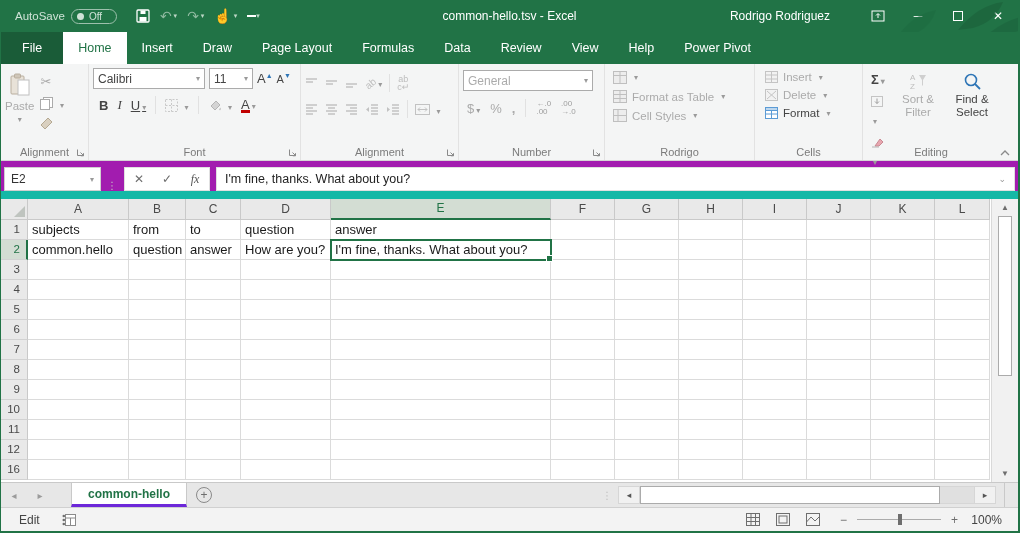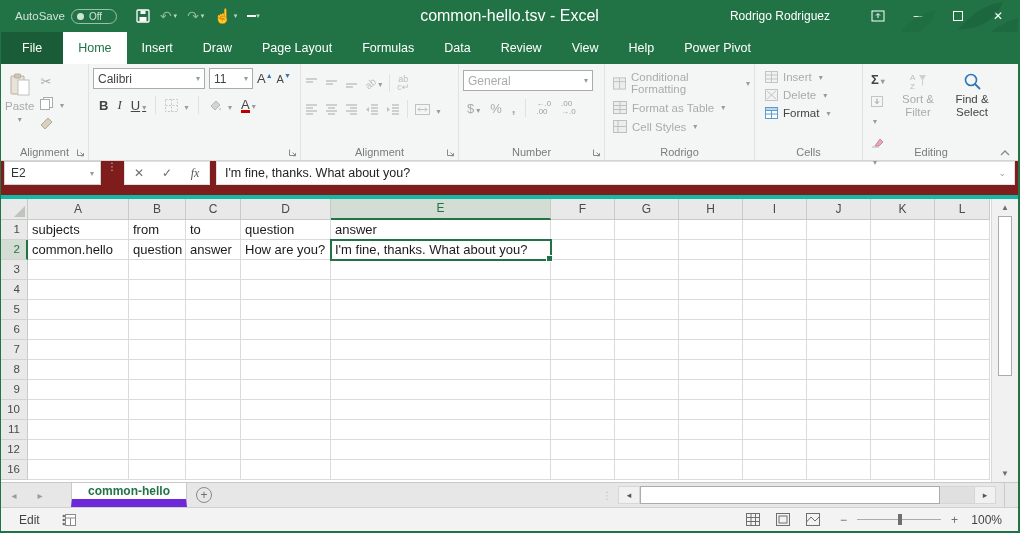--- a/index.html
+++ b/index.html
@@ -13,21 +13,21 @@
               position:relative; flex:none; overflow:hidden; }
   .deco { position:absolute; right:0; top:0; height:32px; width:360px; opacity:.5; pointer-events:none; }
   .autosave { display:flex; align-items:center; gap:6px; margin-left:14px; font-size:11.5px; color:#cfe3d7; }
   .as-pill { width:46px; height:15px; border:1px solid #9dc0ac; border-radius:8px; display:flex;
              align-items:center; gap:5px; padding:0 5px; font-size:10px; color:#cfe3d7; }
   .as-dot { width:7px; height:7px; border-radius:50%; background:#cfe3d7; }
   .qat { display:flex; align-items:center; gap:4px; margin-left:16px; }
   .qat-btn { display:flex; align-items:center; color:#fff; font-size:14px; padding:2px 3px; }
   .qat-btn .mini-caret { font-size:7px; color:#bcd6c6; margin-left:2px; }
   .dim { color:#8fb9a0; }
-  .ttl { position:absolute; left:50%; transform:translateX(-50%); font-size:16px; color:#fff; white-space:nowrap; }
+  .ttl { position:absolute; left:50%; transform:translateX(-50%); font-size:12px; color:#fff; white-space:nowrap; }
   .tb-right { margin-left:auto; display:flex; align-items:center; height:32px; }
   .username { font-size:12px; margin-right:28px; }
   .winbtn { width:40px; height:32px; display:flex; align-items:center; justify-content:center; color:#fff; font-size:12px; }
   .maxbox { width:10px; height:10px; border:1px solid #fff; display:inline-block; }
 
   
   .tabrow { height:32px; background:#217346; display:flex; align-items:stretch; color:#fff; flex:none; }
   .rtab { padding:0 15px; font-size:12.5px; display:flex; align-items:center; }
   .rtab.file { background:#1a5c38; padding:0 21px; }
   .rtab.active { background:#fff; color:#217346; }
@@ -72,22 +72,22 @@
   .sty-row { display:flex; align-items:center; gap:5px; }
 
   .cells-col { display:flex; flex-direction:column; gap:6px; padding-top:3px; font-size:11.5px; }
 
   .edit-wrap { display:flex; gap:8px; padding-top:2px; }
   .edit-mini { display:flex; flex-direction:column; gap:5px; padding-top:2px; }
 
   .collapse { position:absolute; right:8px; bottom:4px; }
 
   
-  .formula-row { height:38px; background:#7f1d1d; display:flex; align-items:flex-start; padding:0 3px;
-                 border-bottom:4px solid #14b8a6; flex:none; }
+  .formula-row { height:38px; background:#a21caf; display:flex; align-items:flex-end; padding:0 3px;
+                 border-bottom:8px solid #14b8a6; flex:none; }
   .namebox { width:97px; height:24px; background:#fff; border:1px solid #D0D0D0; display:flex;
              align-items:center; font-size:12px; color:#333; padding:0 6px; justify-content:space-between; }
   .fdots { color:#C2C2C2; font-size:10px; margin:0 6px; letter-spacing:1px; }
   .fbtns { display:flex; align-items:center; background:#fff; border:1px solid #E0E0E0; height:24px; }
   .fbtn2 { width:28px; text-align:center; font-size:12px; color:#6E6E6E; }
   .fx { font-family:"Liberation Serif", serif; font-style:italic; color:#555; }
   .formula-field { flex:1; height:24px; background:#fff; border:1px solid #E0E0E0; margin-left:6px;
                    display:flex; align-items:center; font-size:12.5px; color:#222; padding:0 8px;
                    justify-content:space-between; }
 
@@ -116,21 +116,21 @@
              align-items:center; }
   .vs-arrow { height:17px; width:100%; text-align:center; font-size:8px; color:#6E6E6E; line-height:17px; }
   .vs-thumb { width:14px; height:160px; background:#fff; border:1px solid #ABABAB; }
   .vs-track { flex:1; }
 
   
   .sheetbar { height:25px; background:#E7E7E7; border-top:1px solid #C9C9C9; display:flex; align-items:stretch;
               flex:none; font-size:12px; }
   .nav-arr { width:26px; display:flex; align-items:center; justify-content:center; color:#9B9B9B; font-size:10px; }
   .stab { background:#fff; border-left:1px solid #C9C9C9; border-right:1px solid #C9C9C9;
-          border-bottom:8px solid #6d28d9; color:#217346; font-weight:bold; padding:0 16px;
+          border-bottom:3px solid #6d28d9; color:#217346; font-weight:bold; padding:0 16px;
           display:flex; align-items:center; margin-left:18px; }
   .addsheet { width:34px; display:flex; align-items:center; justify-content:center; }
   .add-circ { width:16px; height:16px; border:1px solid #8A8A8A; border-radius:50%; color:#6E6E6E;
               font-size:12px; line-height:14px; text-align:center; }
   .sb-fill { flex:1; }
   .sb-dots { display:flex; align-items:center; color:#BDBDBD; font-size:10px; padding:0 6px; }
   .hscroll { display:flex; align-items:center; width:378px; margin:3px 0; }
   .hs-arrow { width:22px; height:18px; background:#F1F1F1; border:1px solid #D6D6D6; color:#555;
               font-size:9px; display:flex; align-items:center; justify-content:center; }
   .hs-thumb { width:300px; height:18px; background:#fff; border:1px solid #ABABAB; }
@@ -289,20 +289,21 @@
         </span>
         <span class="sep-v"></span>
         <span class="caret">
           <svg width="14" height="13" viewBox="0 0 14 13" style="display:inline-block;vertical-align:middle">
             <path d="M3 7 L8 2 L12 6 L7 11 Z" fill="#D4D4D4" stroke="#B5B5B5"></path>
             <path d="M12.5 8.5 q1.2 1.8 0 2.6 q-1.2 .6 -1.6 -.8 z" fill="#C9C9C9"></path>
           </svg>
         </span>
         <span class="fbtn caret"><span class="redbar">A</span></span>
       </div>
+      <div class="glabel">Font</div>
       <span class="launcher">
         <svg width="9" height="9" viewBox="0 0 9 9">
             <path d="M1.5 1.5v6h6" fill="none" stroke="#8A8A8A"></path>
             <path d="M4.5 4.5l3 3M7.5 5.2V7.8H4.9" fill="none" stroke="#8A8A8A"></path>
           </svg>
       </span>
     </div>
 
     <div class="rgroup" style="width:158px">
       <div class="al-grid">
@@ -380,21 +381,20 @@
       </span>
     </div>
 
     <div class="rgroup" style="width:150px;padding-left:8px">
       <div class="sty-col gray">
         <div class="sty-row caret">
           <svg width="14" height="13" viewBox="0 0 14 13">
             <rect x="0.5" y="0.5" width="13" height="12" fill="#EDEDED" stroke="#BFBFBF"></rect>
               <path d="M0.5 4.5h13M7 0.5v12" stroke="#BFBFBF"></path>
           </svg>
-          <span>Conditional Formatting</span>
         </div>
         <div class="sty-row caret">
           <svg width="14" height="13" viewBox="0 0 14 13">
             <rect x="0.5" y="0.5" width="13" height="12" fill="#EDEDED" stroke="#BFBFBF"></rect>
               <path d="M0.5 4.5h13M0.5 8.5h13M7 0.5v12" stroke="#BFBFBF"></path>
           </svg>
           <span>Format as Table</span>
         </div>
         <div class="sty-row caret">
           <svg width="14" height="13" viewBox="0 0 14 13">

